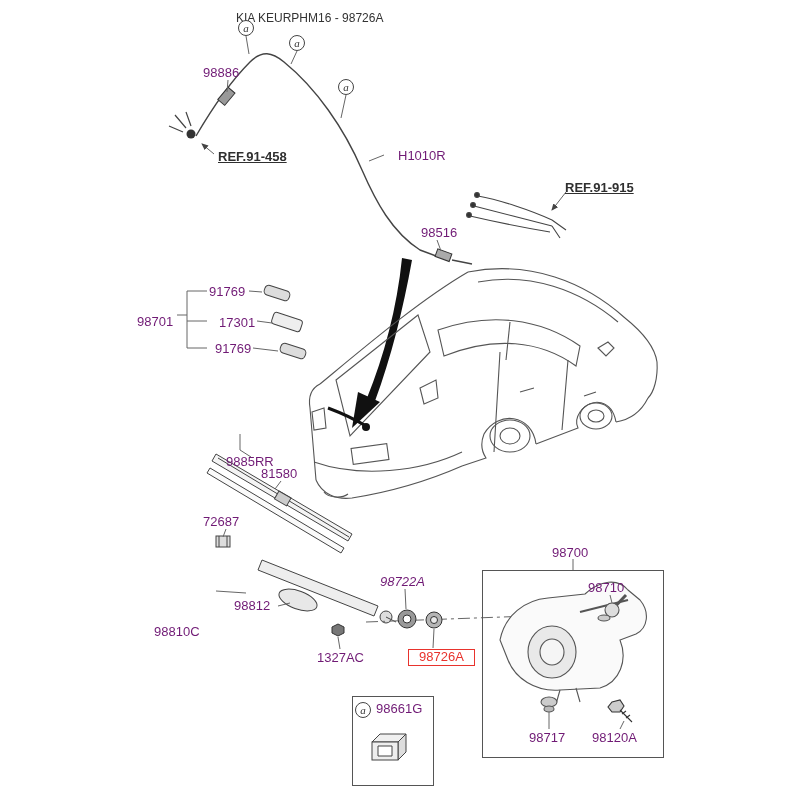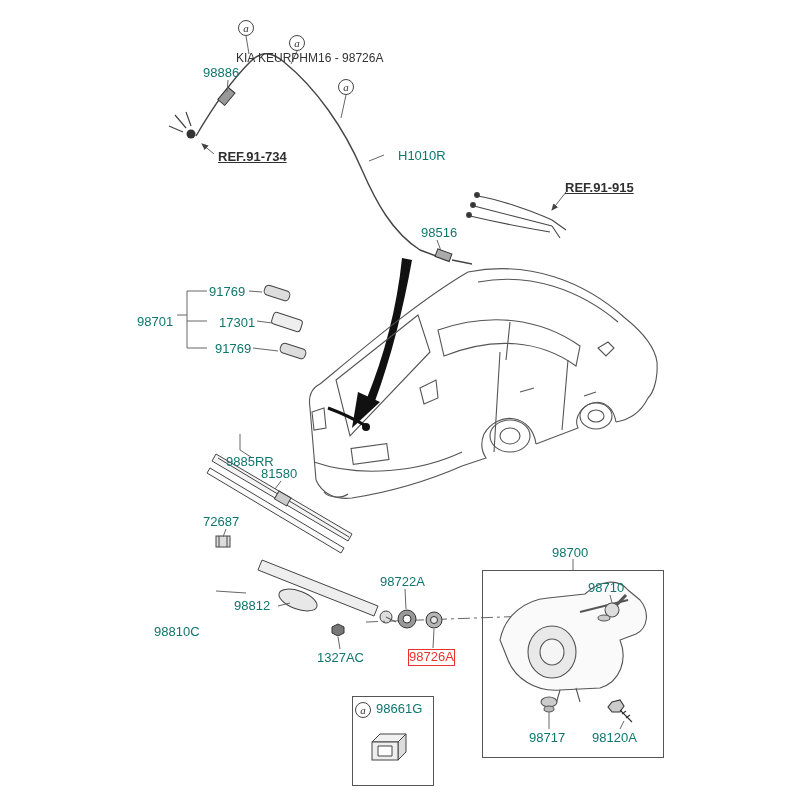--- a/index.html
+++ b/index.html
@@ -1,25 +1,25 @@
 <!DOCTYPE html>
 <html style="--highlight: #e8332d;"><head>
 <meta charset="utf-8">
 <style>
   html,body{margin:0;padding:0;background:#ffffff;}
   .canvas{position:relative;width:800px;height:800px;background:#fff;overflow:hidden;
           font-family:"Liberation Sans",sans-serif;}
   svg.art{position:absolute;left:0;top:0;}
-  .lbl{position:absolute;font-size:13px;line-height:1.15;color:#0f766e;white-space:nowrap;}
-  .title{font-size:12px;color:#333;margin-top:40px;}
+  .lbl{position:absolute;font-size:13px;line-height:1.15;color:#701a75;white-space:nowrap;}
+  .title{font-size:12px;color:#333;}
   .ref{font-weight:bold;text-decoration:underline;color:#2f2f2f;}
   .callout{position:absolute;width:16px;height:16px;border:1.2px solid #444;border-radius:50%;
            display:flex;align-items:center;justify-content:center;
            font:italic 11px "Liberation Serif",serif;color:#333;background:#fff;box-sizing:border-box;}
-  .highlight{color:var(--highlight,#e8332d);border:1px solid var(--highlight,#e8332d);padding:0 0;background:#fff;}
+  .highlight{color:var(--highlight,#e8332d);border:1px solid var(--highlight,#e8332d);padding:0 10px;background:#fff;}
   .box{position:absolute;border:1.2px solid #555;background:transparent;}
 </style>
 </head>
 <body>
 
 <div class="canvas">
 
   <svg class="art" width="800" height="800" viewBox="0 0 800 800">
     <defs>
       <marker id="arrow" markerWidth="8" markerHeight="8" refX="6" refY="3" orient="auto">
@@ -176,35 +176,35 @@
   <div class="box" style="left:352px;top:696px;width:80px;height:88px;"></div>
 
   <div class="lbl title" style="left:236px;top:12px;">KIA KEURPHM16 - 98726A</div>
 
   <div class="callout" style="left:238px;top:20px;">a</div>
   <div class="callout" style="left:289px;top:35px;">a</div>
   <div class="callout" style="left:338px;top:79px;">a</div>
   <div class="callout" style="left:355px;top:702px;">a</div>
 
   <div class="lbl" style="left:203px;top:66px;">98886</div>
-  <div class="lbl ref" style="left:218px;top:150px;">REF.91-734</div>
+  <div class="lbl ref" style="left:218px;top:150px;">REF.91-458</div>
   <div class="lbl" style="left:386px;top:149px;margin-left:12px;">H1010R</div>
   <div class="lbl ref" style="left:565px;top:181px;">REF.91-915</div>
   <div class="lbl" style="left:421px;top:226px;">98516</div>
   <div class="lbl" style="left:137px;top:315px;">98701</div>
   <div class="lbl" style="left:209px;top:285px;">91769</div>
   <div class="lbl" style="left:219px;top:316px;">17301</div>
   <div class="lbl" style="left:215px;top:342px;">91769</div>
   <div class="lbl" style="left:226px;top:421px;margin-top:34px;">9885RR</div>
   <div class="lbl" style="left:261px;top:467px;">81580</div>
   <div class="lbl" style="left:203px;top:515px;">72687</div>
   <div class="lbl" style="left:154px;top:585px;margin-top:40px;">98810C</div>
   <div class="lbl" style="left:234px;top:599px;">98812</div>
   <div class="lbl" style="left:317px;top:651px;">1327AC</div>
-  <div class="lbl" style="left:380px;top:575px;">98722A</div>
+  <div class="lbl" style="left:380px;top:575px;font-style:italic;">98722A</div>
   <div class="lbl highlight" style="left:408px;top:649px;">98726A</div>
   <div class="lbl" style="left:552px;top:546px;">98700</div>
   <div class="lbl" style="left:588px;top:581px;">98710</div>
   <div class="lbl" style="left:529px;top:731px;">98717</div>
   <div class="lbl" style="left:592px;top:731px;">98120A</div>
   <div class="lbl" style="left:376px;top:702px;">98661G</div>
 
 </div>
 
 </body></html>

